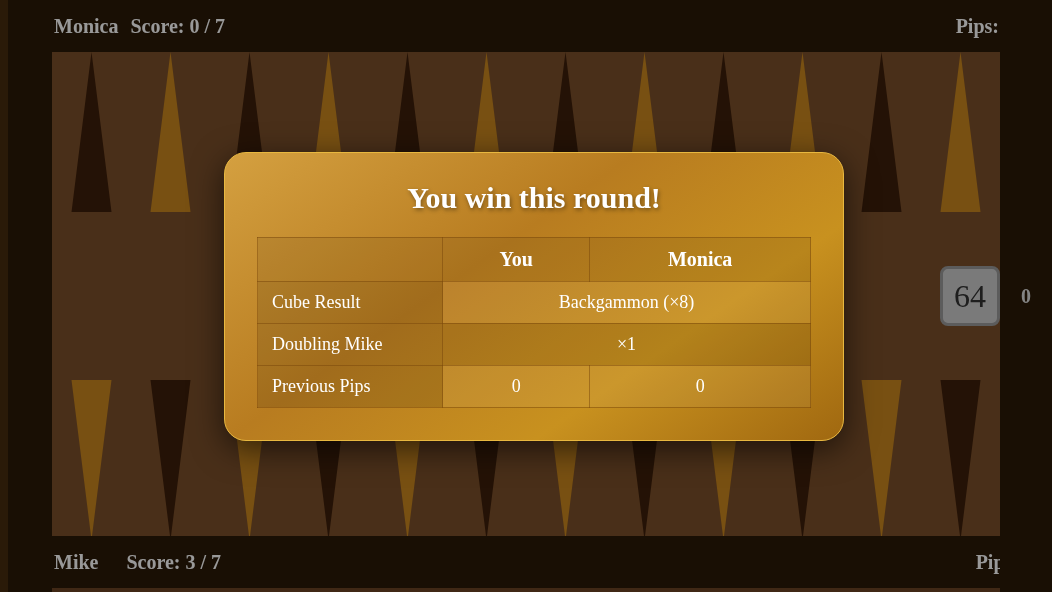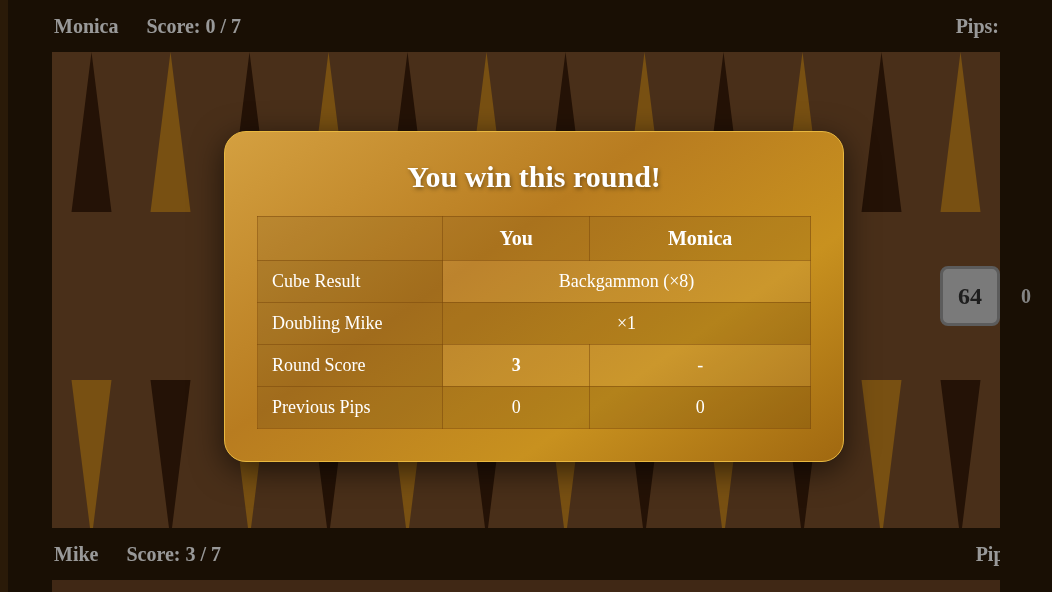--- a/index.html
+++ b/index.html
@@ -30,21 +30,21 @@
       background: #2a1a08;
       display: flex;
       align-items: center;
       padding: 0 18px;
       color: #fff;
       font-size: 20px;
       font-weight: bold;
       z-index: 2;
     }
     .top-bar { top: 0; }
-    .bottom-bar { bottom: 12px; justify-content: space-between; }
+    .bottom-bar { bottom: 4px; justify-content: space-between; }
 
     .bar-score-right {
       margin-left: auto;
       display: flex;
       align-items: center;
       gap: 30px;
     }
 
     .side-score {
       position: absolute;
@@ -101,22 +101,22 @@
       right: 0;
       top: 50%;
       transform: translateY(-50%);
       width: 60px;
       height: 60px;
       background: #ccc;
       border-radius: 8px;
       display: flex;
       align-items: center;
       justify-content: center;
-      font-size: 24px;
-      font-weight: bold;
+      font-size: 32px;
+      font-weight: normal;
       color: #333;
       border: 3px solid #999;
       z-index: 3;
     }
 
     
     .avatar {
       width: 28px;
       height: 28px;
       background: #555;
@@ -230,21 +230,21 @@
     }
   </style>
 </head>
 <body>
 
 <div class="board-bg"></div>
 
 <div class="top-bar">
   <span class="avatar"></span>
   <span>Monica</span>
-  <span style="margin-left: 28px;">Score: 0 / 7</span>
+  <span style="margin-left: 12px;">Score: 0 / 7</span>
   <div class="bar-score-right">
     <span>Pips: 131</span>
   </div>
 </div>
 
 <div class="bottom-bar">
   <span class="avatar" style="background:#444;"></span>
   <span>Mike</span>
   <span style="margin-left: 28px;">Score: 3 / 7</span>
   <div class="bar-score-right">
@@ -359,25 +359,20 @@
         <tr>
           <td>Cube Result</td>
           <td colspan="2">Backgammon (×8)</td>
         </tr>
 
         <tr>
           <td>Doubling Mike</td>
           <td colspan="2">×1</td>
         </tr>
 
-        <tr>
-          <td>Round Score</td>
-          <td><strong>3</strong></td>
-          <td>-</td>
-        </tr>
 
         <tr>
           <td>Previous Pips</td>
           <td>0</td>
           <td>0</td>
         </tr>
 
       </tbody>
     </table>
   </div>

